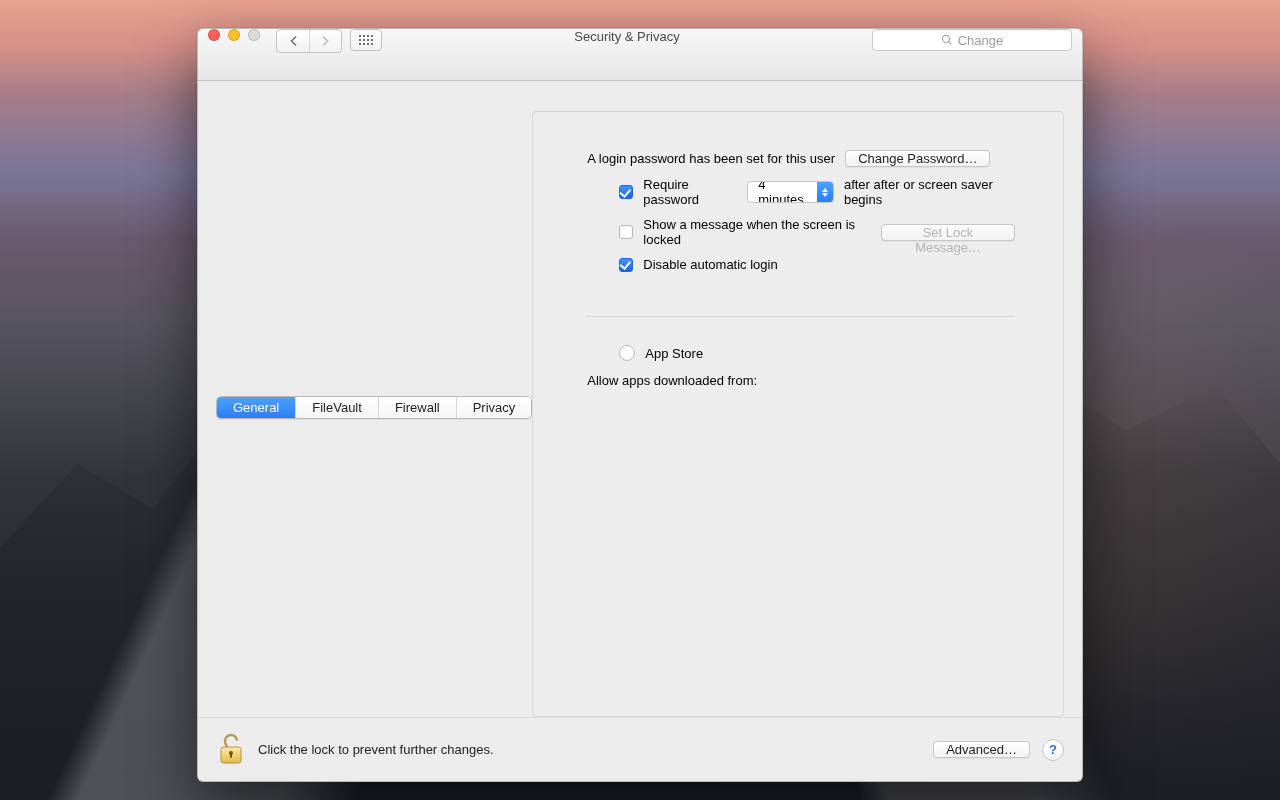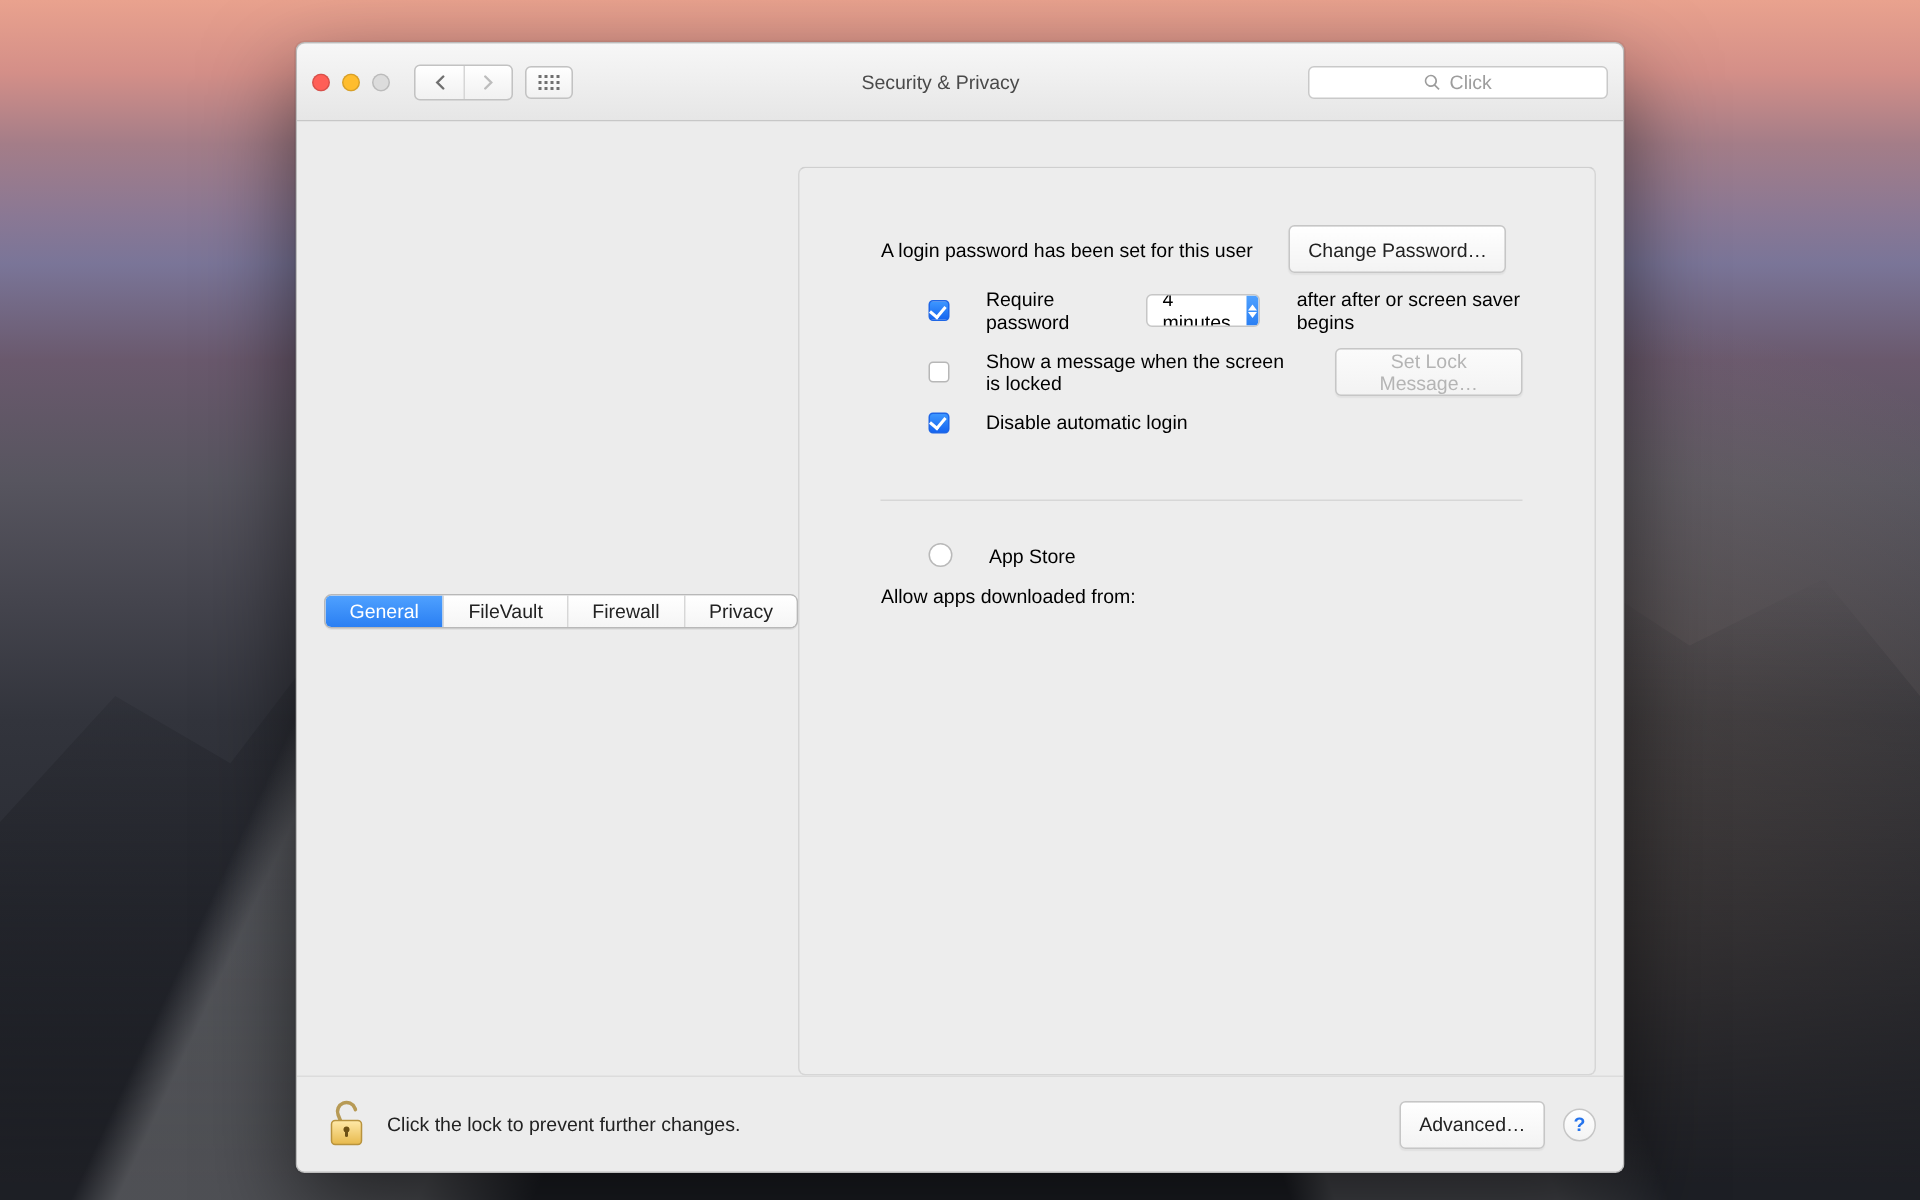--- a/index.html
+++ b/index.html
@@ -28,21 +28,21 @@
     border: 1px solid rgba(0,0,0,0.2);
     border-radius: 6px;
     box-shadow: 0 25px 60px rgba(0,0,0,0.55), 0 0 0 1px rgba(0,0,0,0.05);
     display: flex; flex-direction: column;
   }
   .titlebar {
     height: 52px; flex: 0 0 52px;
     background: linear-gradient(#f7f7f7, #e6e6e6);
     border-bottom: 1px solid #c7c7c7;
     border-radius: 6px 6px 0 0;
-    display: flex; align-items: center; padding: 0 10px; gap: 8px;
+    display: flex; align-items: flex-start; padding: 0 10px; gap: 8px;
   }
   .traffic { display: flex; gap: 8px; margin-right: 8px; align-items:center; }
   .tl { width: 12px; height: 12px; border-radius: 50%; border: 0.5px solid rgba(0,0,0,0.15); }
   .tl.red { background:#ff5f57; } .tl.yellow{background:#ffbd2e;} .tl.grey{background:#dcdcdc;}
   .seg { display:inline-flex; border:1px solid #c2c2c2; border-radius:4px; overflow:hidden; background:linear-gradient(#ffffff,#f1f1f1); box-shadow: 0 1px 0 rgba(255,255,255,0.6) inset; }
   .seg button { width:32px; height:22px; border:none; background:transparent; color:#6f6f6f; display:flex;align-items:center;justify-content:center; cursor:pointer;}
   .seg button + button { border-left:1px solid #d6d6d6; }
   .grid-btn { width:32px; height:22px; border:1px solid #c2c2c2; border-radius:4px; background:linear-gradient(#ffffff,#f1f1f1); display:flex;align-items:center;justify-content:center; cursor:pointer;}
   .grid-dots { display:grid; grid-template-columns:repeat(4,2px); grid-auto-rows:2px; gap:2px; }
   .grid-dots span{ background:#6f6f6f; width:2px;height:2px;}
@@ -52,23 +52,23 @@
 
   
   .content { flex:1; padding: 16px 18px 0 18px; display:flex; flex-direction:row; }
   .tabbar { align-self:center; display:flex; border:1px solid #b8b8b8; border-radius:5px; overflow:hidden; background:#ffffff; box-shadow: 0 1px 0 rgba(0,0,0,.05);}
   .tabbar .tab { padding: 3px 16px; font-size:13px; color:#222; border-left:1px solid #d7d7d7; cursor:pointer; background:linear-gradient(#ffffff,#f5f5f5);}
   .tabbar .tab:first-child{border-left:none;}
   .tabbar .tab.active { background:linear-gradient(#4fa1ff,#2a7ff3); color:#fff; }
 
   .panel { margin-top:14px; flex:1; border:1px solid #d6d6d6; border-top-color:#cfcfcf; border-radius:5px; background:#ededed; padding: 38px 48px 30px 54px; position:relative; }
 
-  .row { display:flex; align-items:center; gap:24px; margin-bottom:10px; font-size:13px; }
+  .row { display:flex; align-items:center; gap:10px; margin-bottom:10px; font-size:13px; }
   .indent { padding-left:32px; }
-  .btn { height:32px; padding: 0 12px; font-size:13px; border:1px solid #c6c6c6; border-radius:4px; background:linear-gradient(#ffffff,#f3f3f3); box-shadow:0 1px 1px rgba(0,0,0,0.05); cursor:pointer; color:#222;}
+  .btn { height:17px; padding: 0 12px; font-size:13px; border:1px solid #c6c6c6; border-radius:4px; background:linear-gradient(#ffffff,#f3f3f3); box-shadow:0 1px 1px rgba(0,0,0,0.05); cursor:pointer; color:#222;}
   .btn:disabled, .btn.disabled{ color:#b4b4b4; background:linear-gradient(#fbfbfb,#f3f3f3);}
 
   .cb { width:14px;height:14px;border-radius:3px; border:1px solid #b7b7b7; background:#fff; display:inline-flex;align-items:center;justify-content:center; flex:0 0 14px; cursor:pointer;}
   .cb.checked{ background:linear-gradient(#3d97ff,#1565f0); border-color:#1e66e6;}
   .cb.checked::after{content:"";width:8px;height:5px;border:2px solid #fff;border-top:none;border-right:none;transform:rotate(-50deg) translate(0px,-1px);}
 
   .select { display:inline-flex; align-items:center; height:22px; border:1px solid #c6c6c6; border-radius:4px; overflow:hidden; background:#ffffff; cursor:pointer;}
   .select .val{ padding:0 10px; font-size:13px;}
   .select .stepper{ width:18px; align-self:stretch; background:linear-gradient(#4fa1ff,#2a7ff3); display:flex;flex-direction:column;align-items:center;justify-content:center; gap:1px;}
   .select .stepper span{ width:0;height:0;border-left:3.5px solid transparent;border-right:3.5px solid transparent;}
@@ -131,21 +131,21 @@
           <span></span>
           <span></span>
           <span></span>
       </span>
     </button>
     <div class="title">Security &amp; Privacy</div>
     <div class="search">
       <svg viewBox="0 0 16 16">
           <path d="M6.5 1a5.5 5.5 0 014.22 9.03l3.63 3.63-1.06 1.06-3.63-3.63A5.5 5.5 0 116.5 1zm0 1.5a4 4 0 100 8 4 4 0 000-8z"></path>
         </svg>
-      <span>Click</span>
+      <span>Change</span>
     </div>
   </div>
 
   <div class="content">
     <div class="tabbar">
       <div class="tab active">General</div>
       <div class="tab">FileVault</div>
       <div class="tab">Firewall</div>
       <div class="tab">Privacy</div>
     </div>

